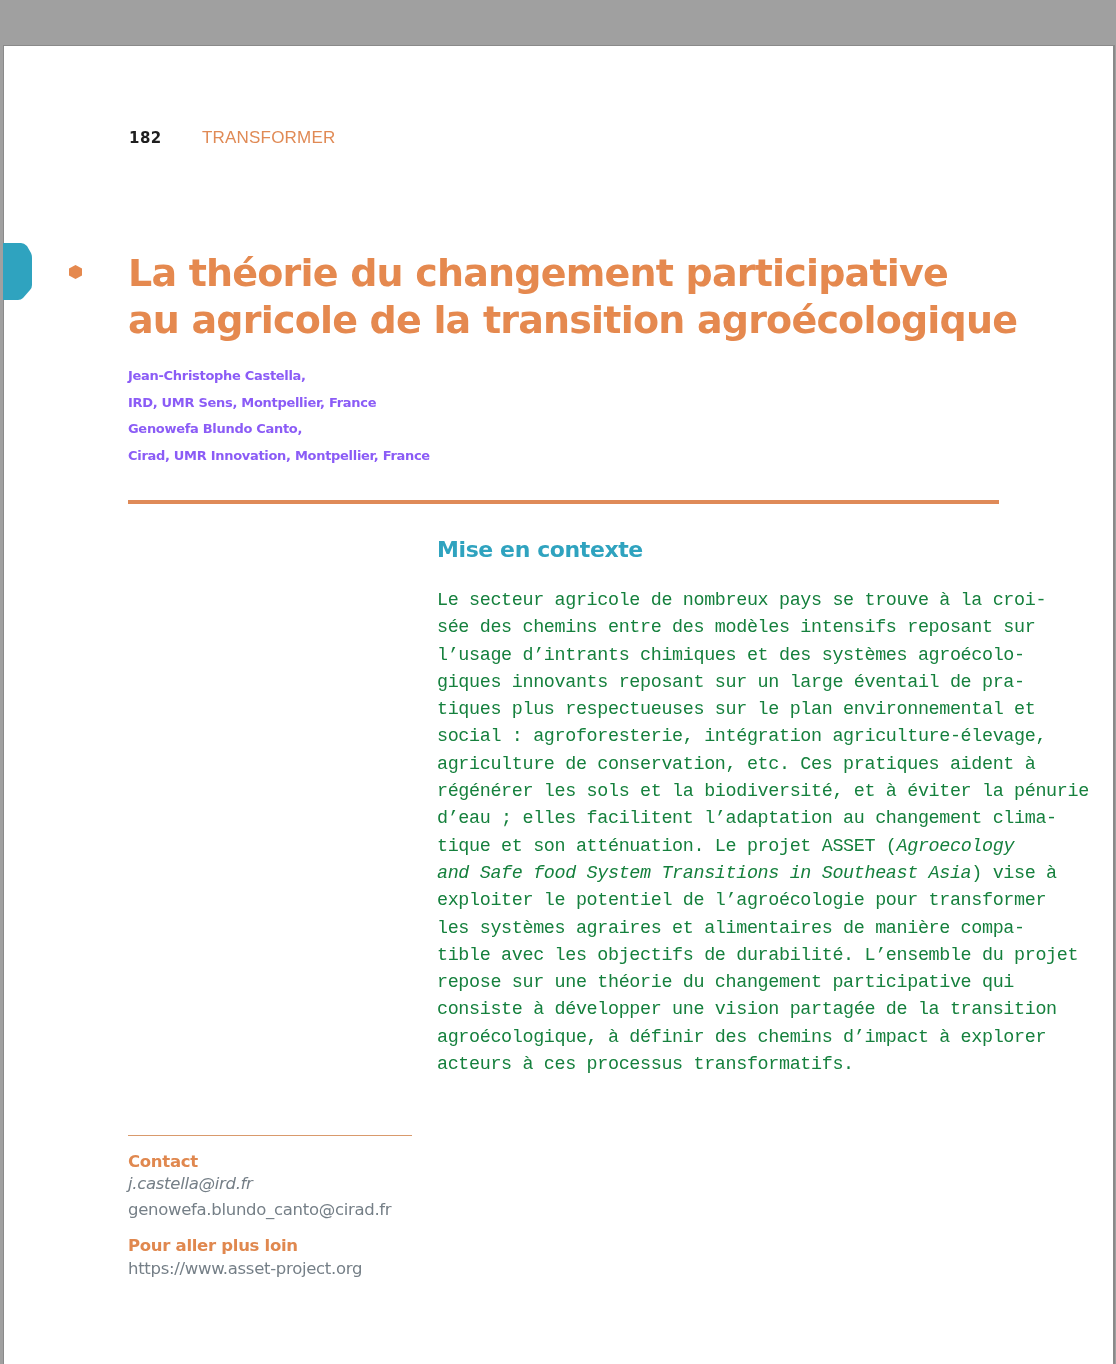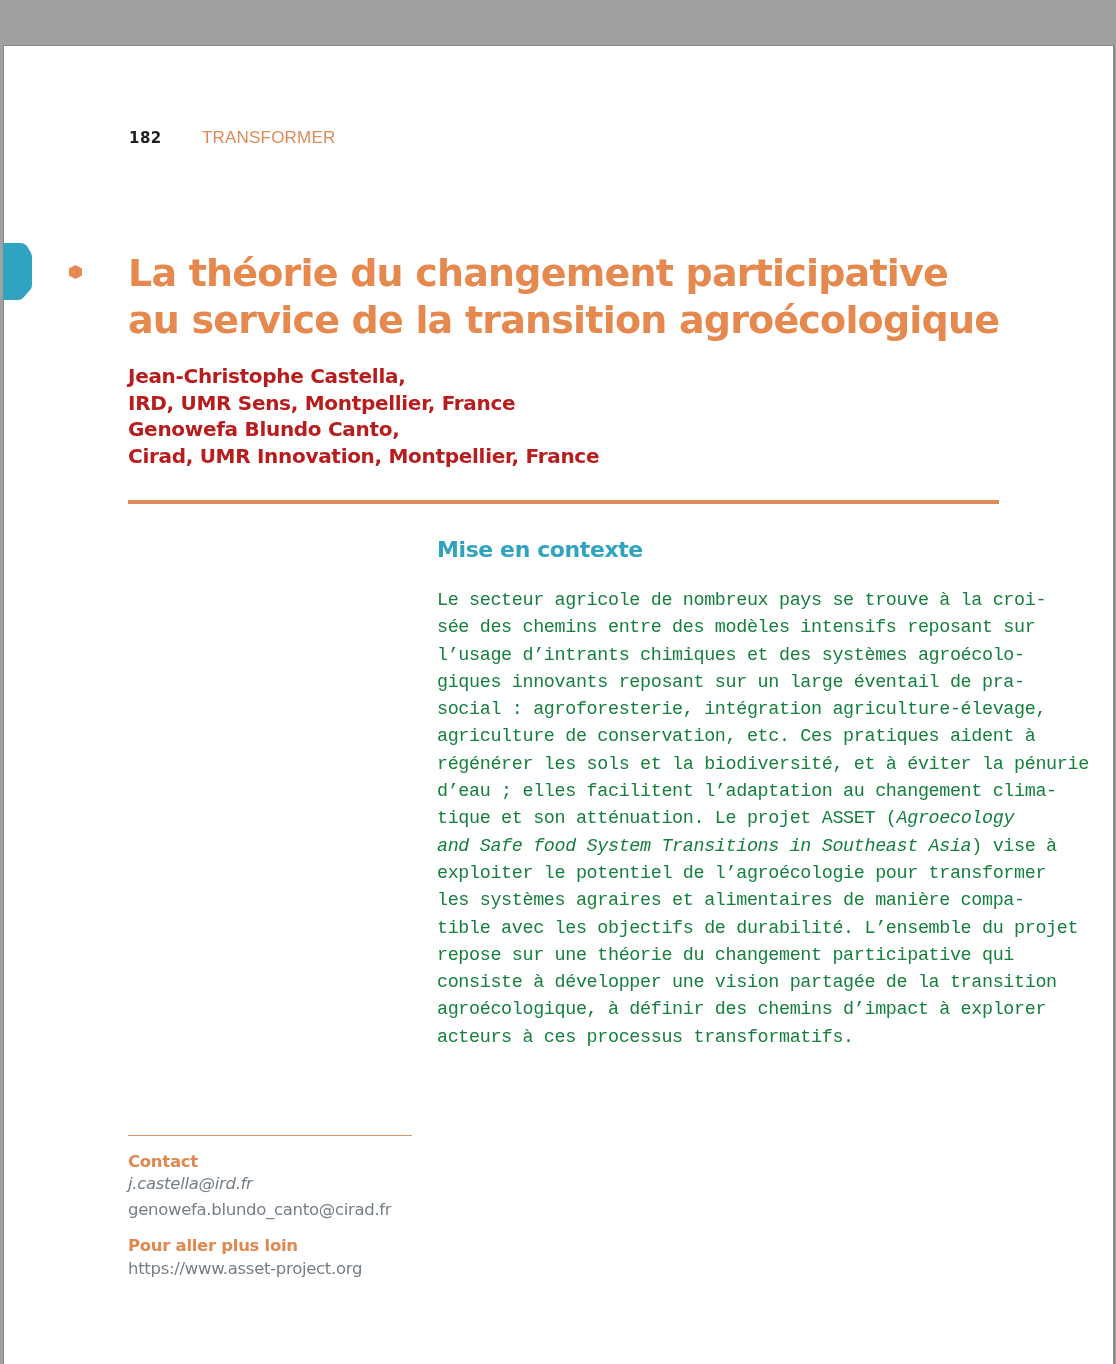--- a/index.html
+++ b/index.html
@@ -70,23 +70,23 @@
       color: #e5894f;
       letter-spacing: -0.8px;
     }
     .title div { white-space: nowrap; }
 
     .authors {
       left: 124px;
       top: 317px;
       font-family: "DejaVu Sans", sans-serif;
       font-weight: bold;
-      font-size: 20px;
+      font-size: 13px;
       line-height: 26.5px;
-      color: #b91c1c;
+      color: #8b5cf6;
       letter-spacing: -0.3px;
     }
     .authors div { white-space: nowrap; }
 
     .divider-main {
       left: 124px;
       top: 454px;
       width: 871px;
       height: 4px;
       background: #df8a58;
@@ -164,39 +164,40 @@
   <svg class="abs tab-marker" viewBox="0 0 29 57">
     <path d="M0 0 L18 0 Q21 0 24 3 L28 10 Q29 12 29 15 L29 42 Q29 45 27 47 L20 55 Q18 57 15 57 L0 57 Z" fill="#2fa3bf"></path>
   </svg>
 
   <svg class="abs bullet-dot" viewBox="0 0 13 14">
     <polygon points="6.5,0 13,3.5 13,10.5 6.5,14 0,10.5 0,3.5" fill="#e5894f"></polygon>
   </svg>
 
   <div class="abs title">
     <div>La théorie du changement participative</div>
-    <div>au service de la transition agroécologique</div>
+    <div>au agricole de la transition agroécologique</div>
   </div>
 
   <div class="abs authors">
     <div>Jean-Christophe Castella,</div>
     <div>IRD, UMR Sens, Montpellier, France</div>
     <div>Genowefa Blundo Canto,</div>
     <div>Cirad, UMR Innovation, Montpellier, France</div>
   </div>
 
   <div class="abs divider-main"></div>
 
   <div class="abs section-heading">Mise en contexte</div>
 
   <div class="abs body-text" id="body-text">
       <span class="line">Le secteur agricole de nombreux pays se trouve à la croi-</span>
       <span class="line">sée des chemins entre des modèles intensifs reposant sur</span>
       <span class="line">l’usage d’intrants chimiques et des systèmes agroécolo-</span>
       <span class="line">giques innovants reposant sur un large éventail de pra-</span>
+      <span class="line">tiques plus respectueuses sur le plan environnemental et</span>
       <span class="line">social : agroforesterie, intégration agriculture-élevage,</span>
       <span class="line">agriculture de conservation, etc. Ces pratiques aident à</span>
       <span class="line">régénérer les sols et la biodiversité, et à éviter la pénurie</span>
       <span class="line">d’eau ; elles facilitent l’adaptation au changement clima-</span>
       <span class="line">tique et son atténuation. Le projet ASSET (<em>Agroecology</em></span>
       <span class="line"><em>and Safe food System Transitions in Southeast Asia</em>) vise à</span>
       <span class="line">exploiter le potentiel de l’agroécologie pour transformer</span>
       <span class="line">les systèmes agraires et alimentaires de manière compa-</span>
       <span class="line">tible avec les objectifs de durabilité. L’ensemble du projet</span>
       <span class="line">repose sur une théorie du changement participative qui</span>

